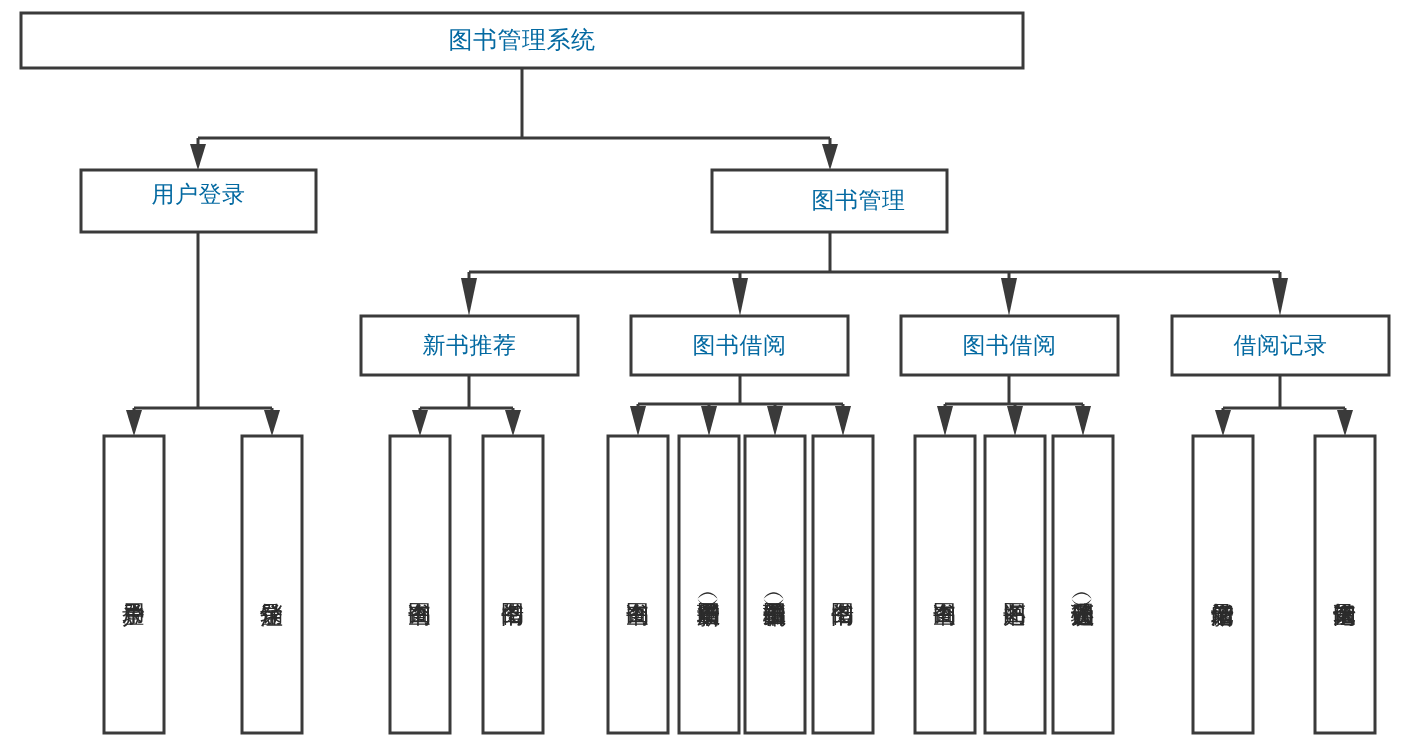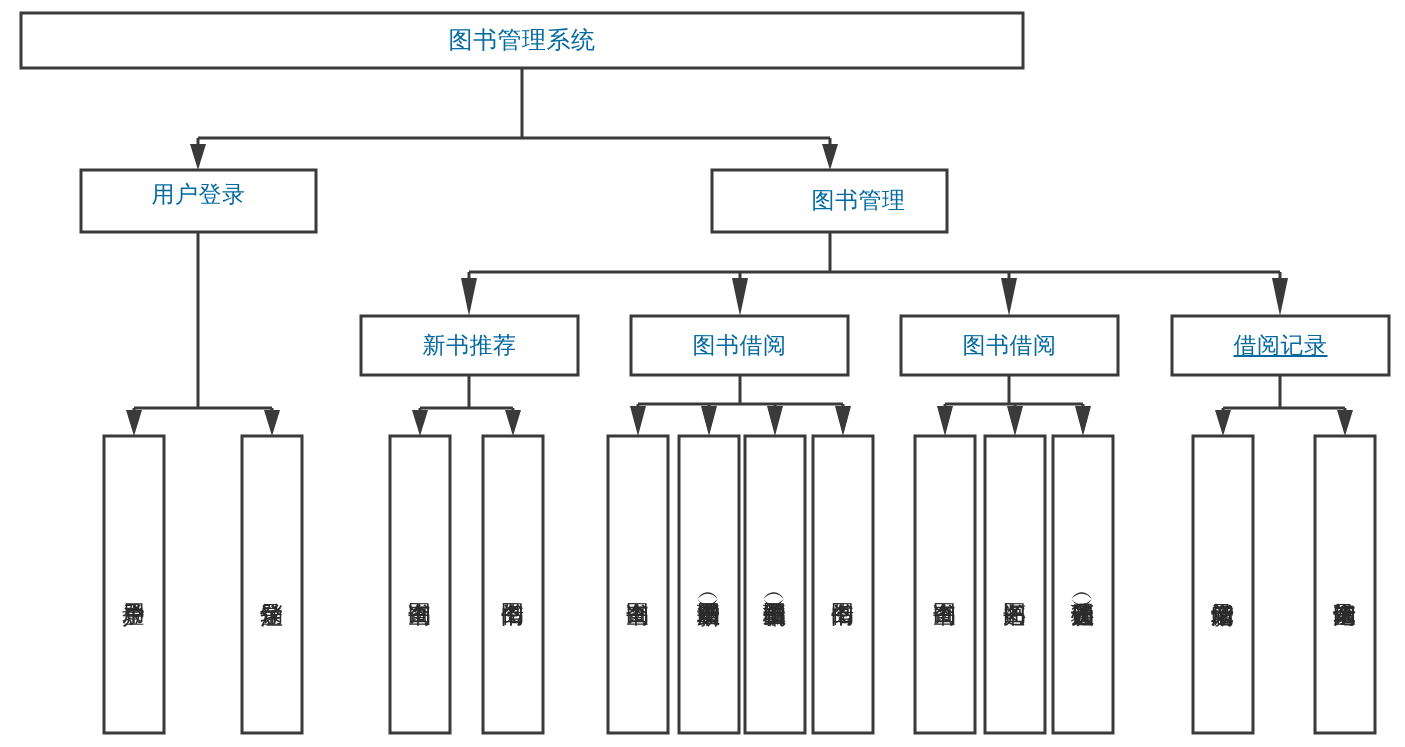--- a/index.html
+++ b/index.html
@@ -184,21 +184,21 @@
   </svg>
 
   <div class="node-label-h title-label" style="left:21px; top:13px; width:1002px; height:55px;">图书管理系统</div>
 
   <div class="node-label-h" style="left:81px; top:164px; width:235px; height:62px;">用户登录</div>
   <div class="node-label-h" style="left:712px; top:170px; width:235px; height:62px;margin-left:29px;">图书管理</div>
 
   <div class="node-label-h" style="left:361px; top:316px; width:217px; height:59px;">新书推荐</div>
   <div class="node-label-h" style="left:631px; top:316px; width:217px; height:59px;">图书借阅</div>
   <div class="node-label-h" style="left:901px; top:316px; width:217px; height:59px;">图书借阅</div>
-  <div class="node-label-h" style="left:1172px; top:316px; width:217px; height:59px;text-decoration:underline;">借阅记录</div>
+  <div class="node-label-h" style="left:1172px; top:316px; width:217px; height:59px;">借阅记录</div>
 
   <div class="node-label-v" style="left:104px; top:436px; width:60px; height:297px;">用户登录</div>
   <div class="node-label-v" style="left:242px; top:436px; width:60px; height:297px;">注销登录</div>
   <div class="node-label-v" style="left:390px; top:436px; width:60px; height:297px;">查询图书</div>
   <div class="node-label-v" style="left:483px; top:436px; width:60px; height:297px;">借阅图书</div>
   <div class="node-label-v" style="left:608px; top:436px; width:60px; height:297px;">查询图书</div>
   <div class="node-label-v" style="left:679px; top:436px; width:60px; height:297px;">新增图书（管理员）</div>
   <div class="node-label-v" style="left:745px; top:436px; width:60px; height:297px;">编辑图书（管理员）</div>
   <div class="node-label-v" style="left:813px; top:436px; width:60px; height:297px;">借阅图书</div>
   <div class="node-label-v" style="left:915px; top:436px; width:60px; height:297px;">查询图书</div>

